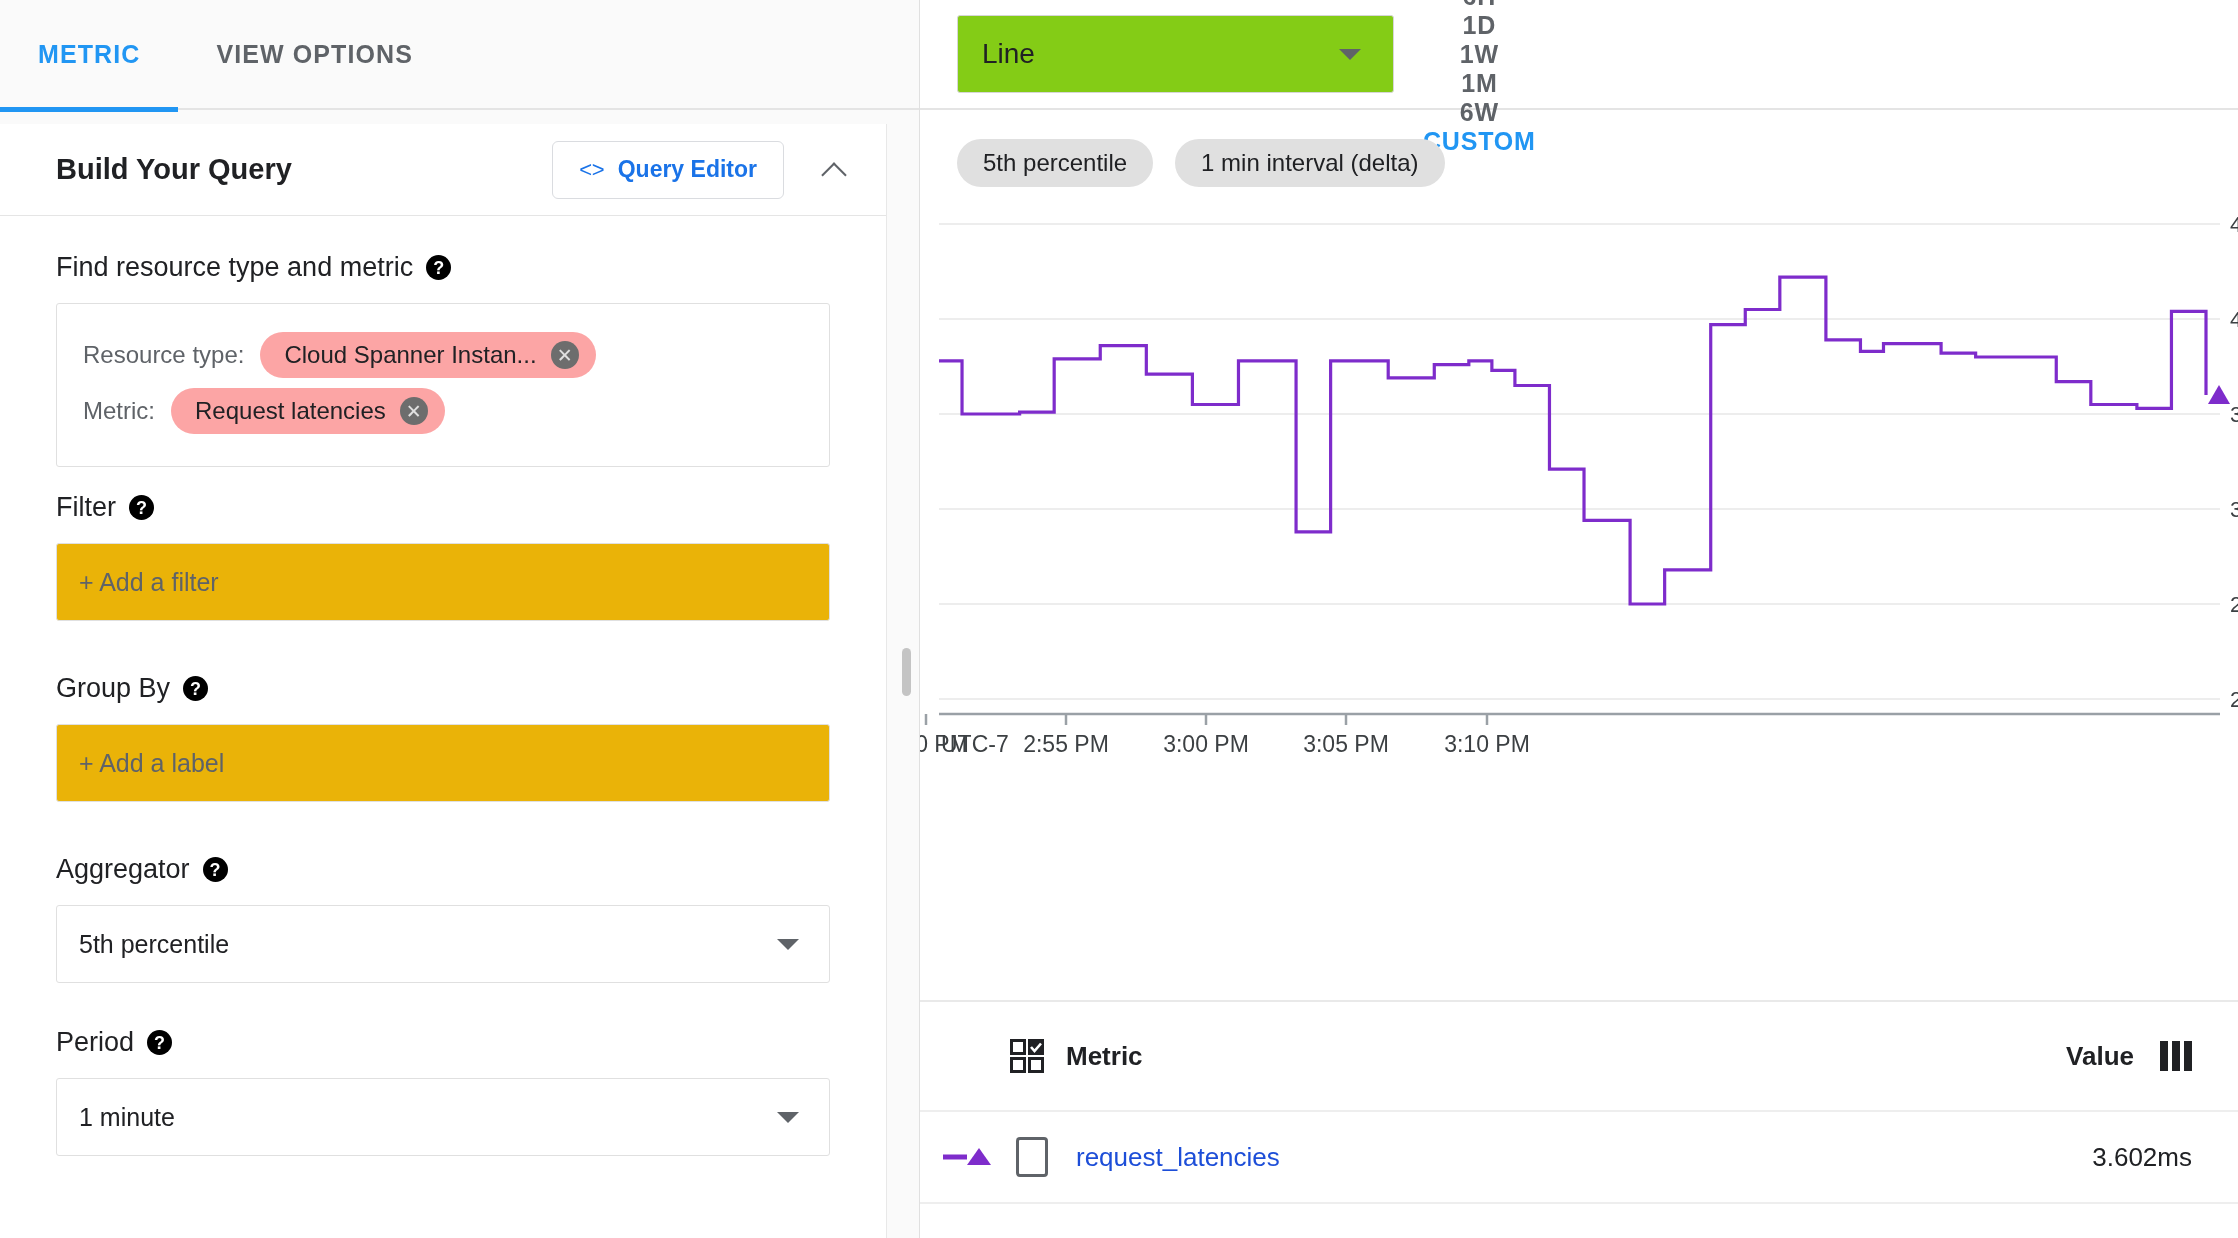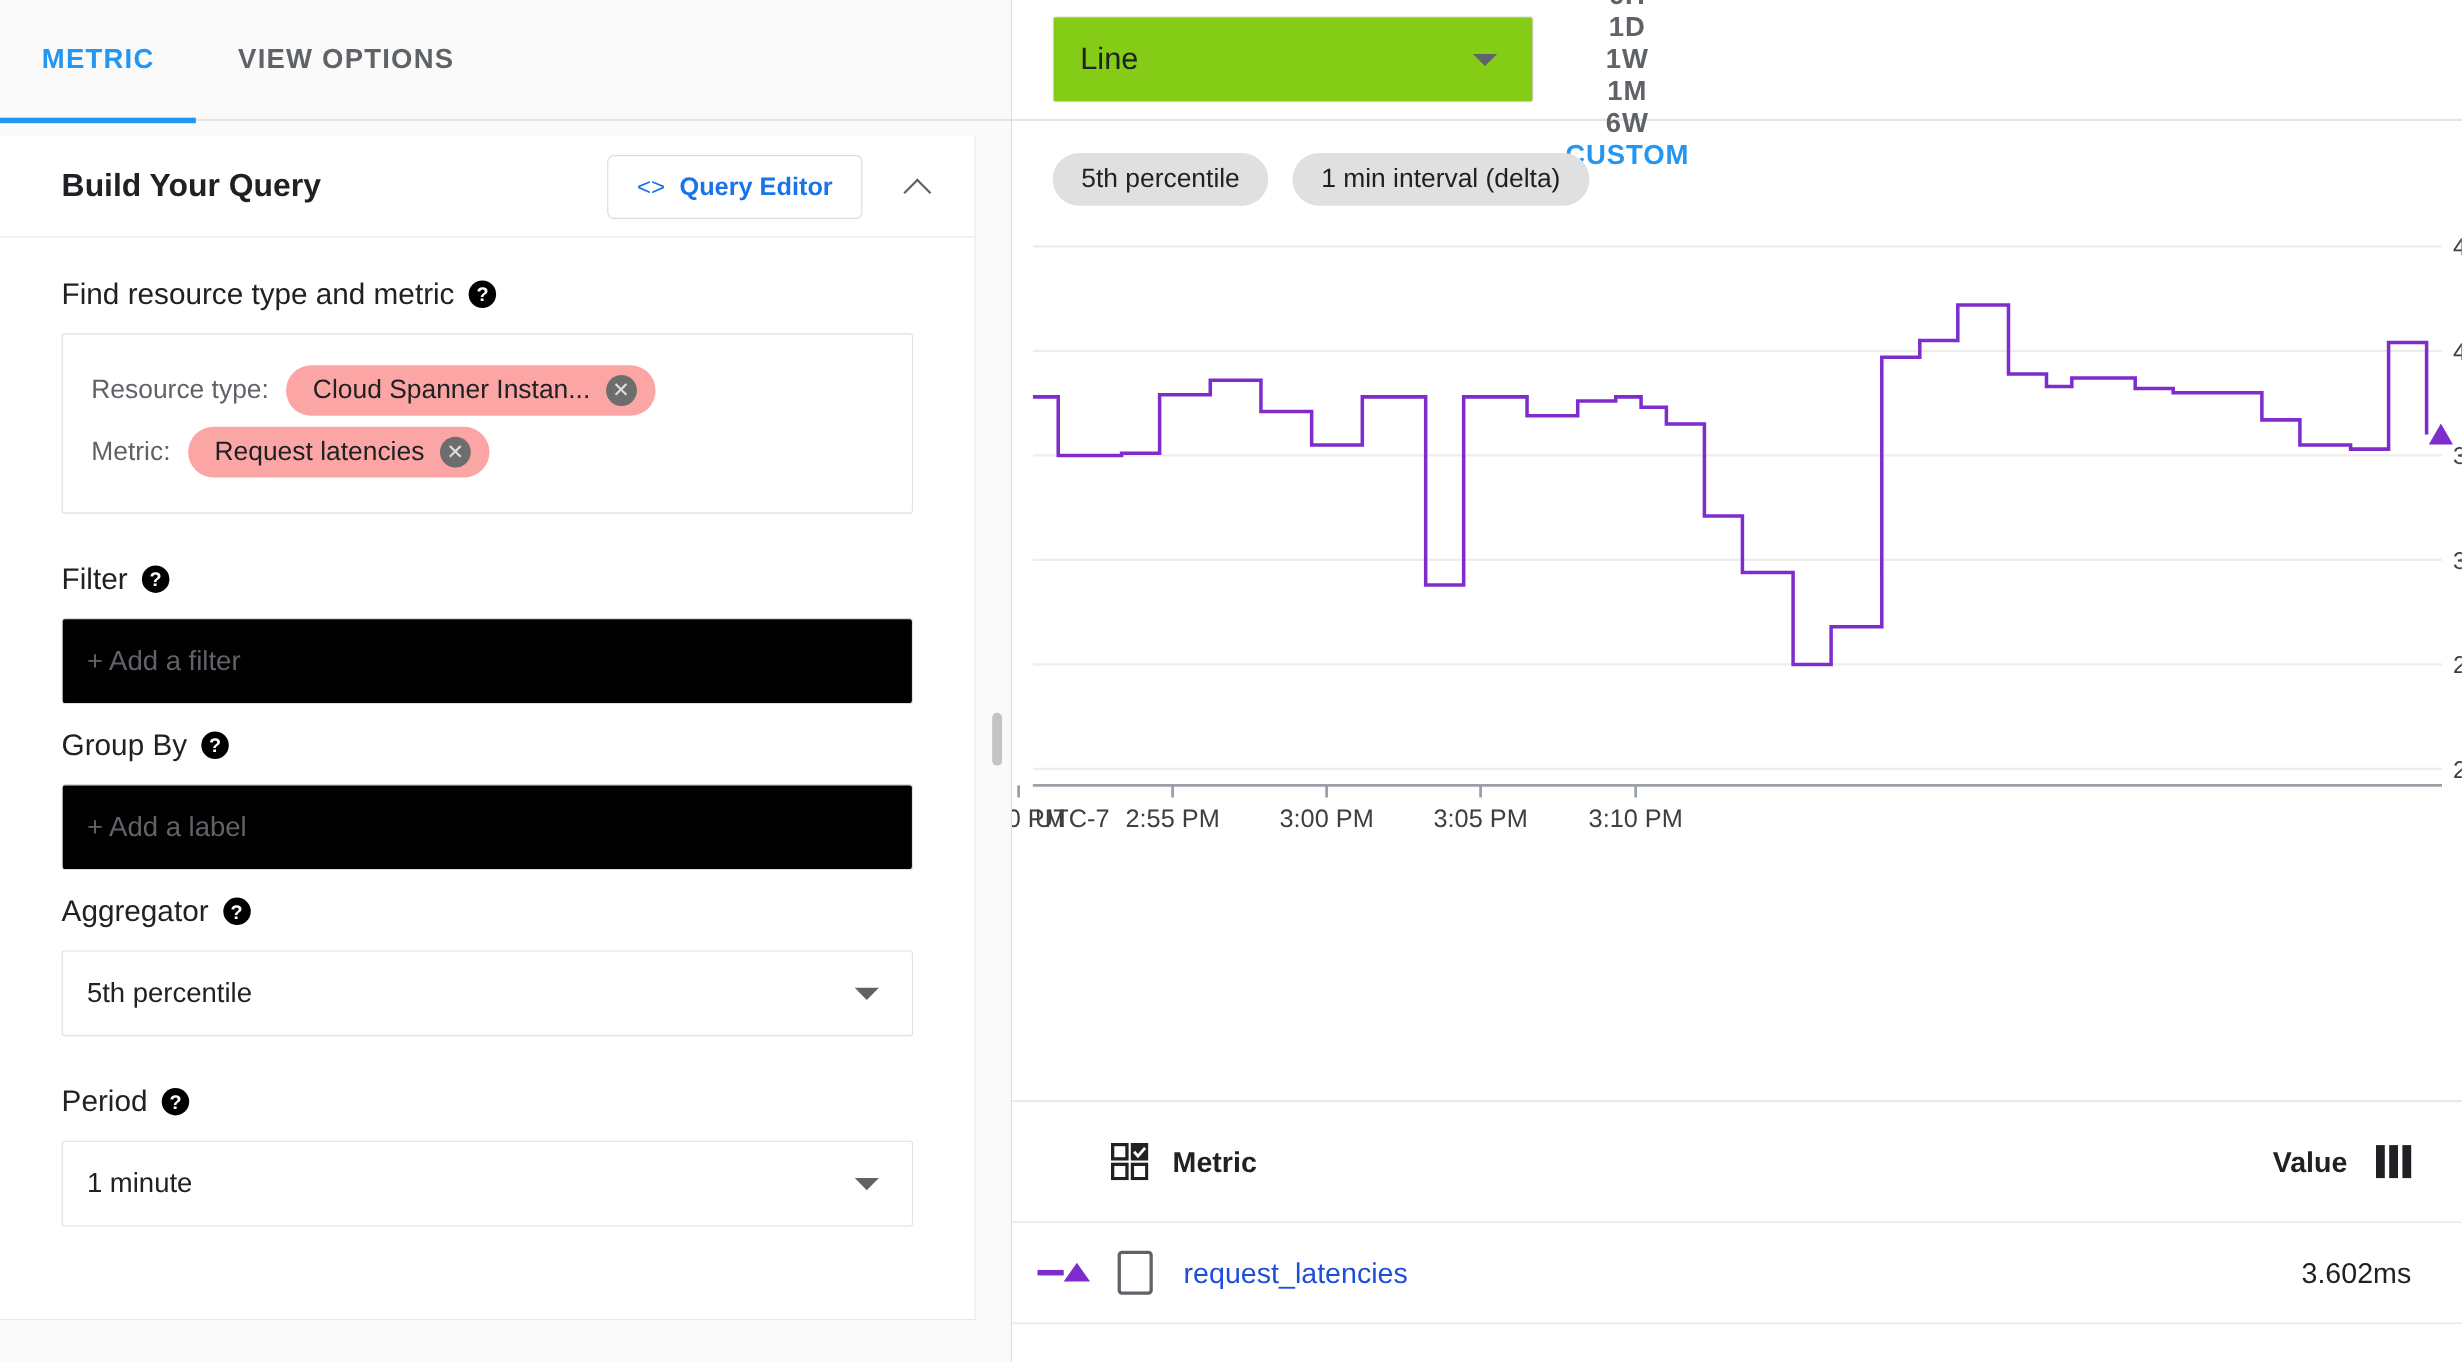--- a/index.html
+++ b/index.html
@@ -155,21 +155,21 @@
     justify-content: center;
     line-height: 1;
     cursor: pointer;
     flex: 0 0 auto;
   }
 
   .resource-box {
     border: 1px solid #e0e0e0;
     border-radius: 3px;
     padding: 18px 26px 22px 26px;
-    margin-bottom: 44px;
+    margin-bottom: 25px;
     box-sizing: border-box;
   }
   .rb-row {
     display: flex;
     align-items: center;
     gap: 16px;
     margin: 10px 0;
   }
   .rb-label {
     font-size: 24px;
@@ -203,22 +203,22 @@
   }
 
   .field-box {
     border: 1px solid #e0e0e0;
     border-radius: 3px;
     height: 78px;
     display: flex;
     align-items: center;
     padding: 0 22px;
     box-sizing: border-box;
-    margin-bottom: 22px;
-    background: #000000;
+    margin-bottom: 52px;
+    background: #eab308;
     cursor: text;
   }
   .field-placeholder {
     font-size: 25px;
     color: #5f6368;
   }
 
   .select-box {
     border: 1px solid #e0e0e0;
     border-radius: 3px;

